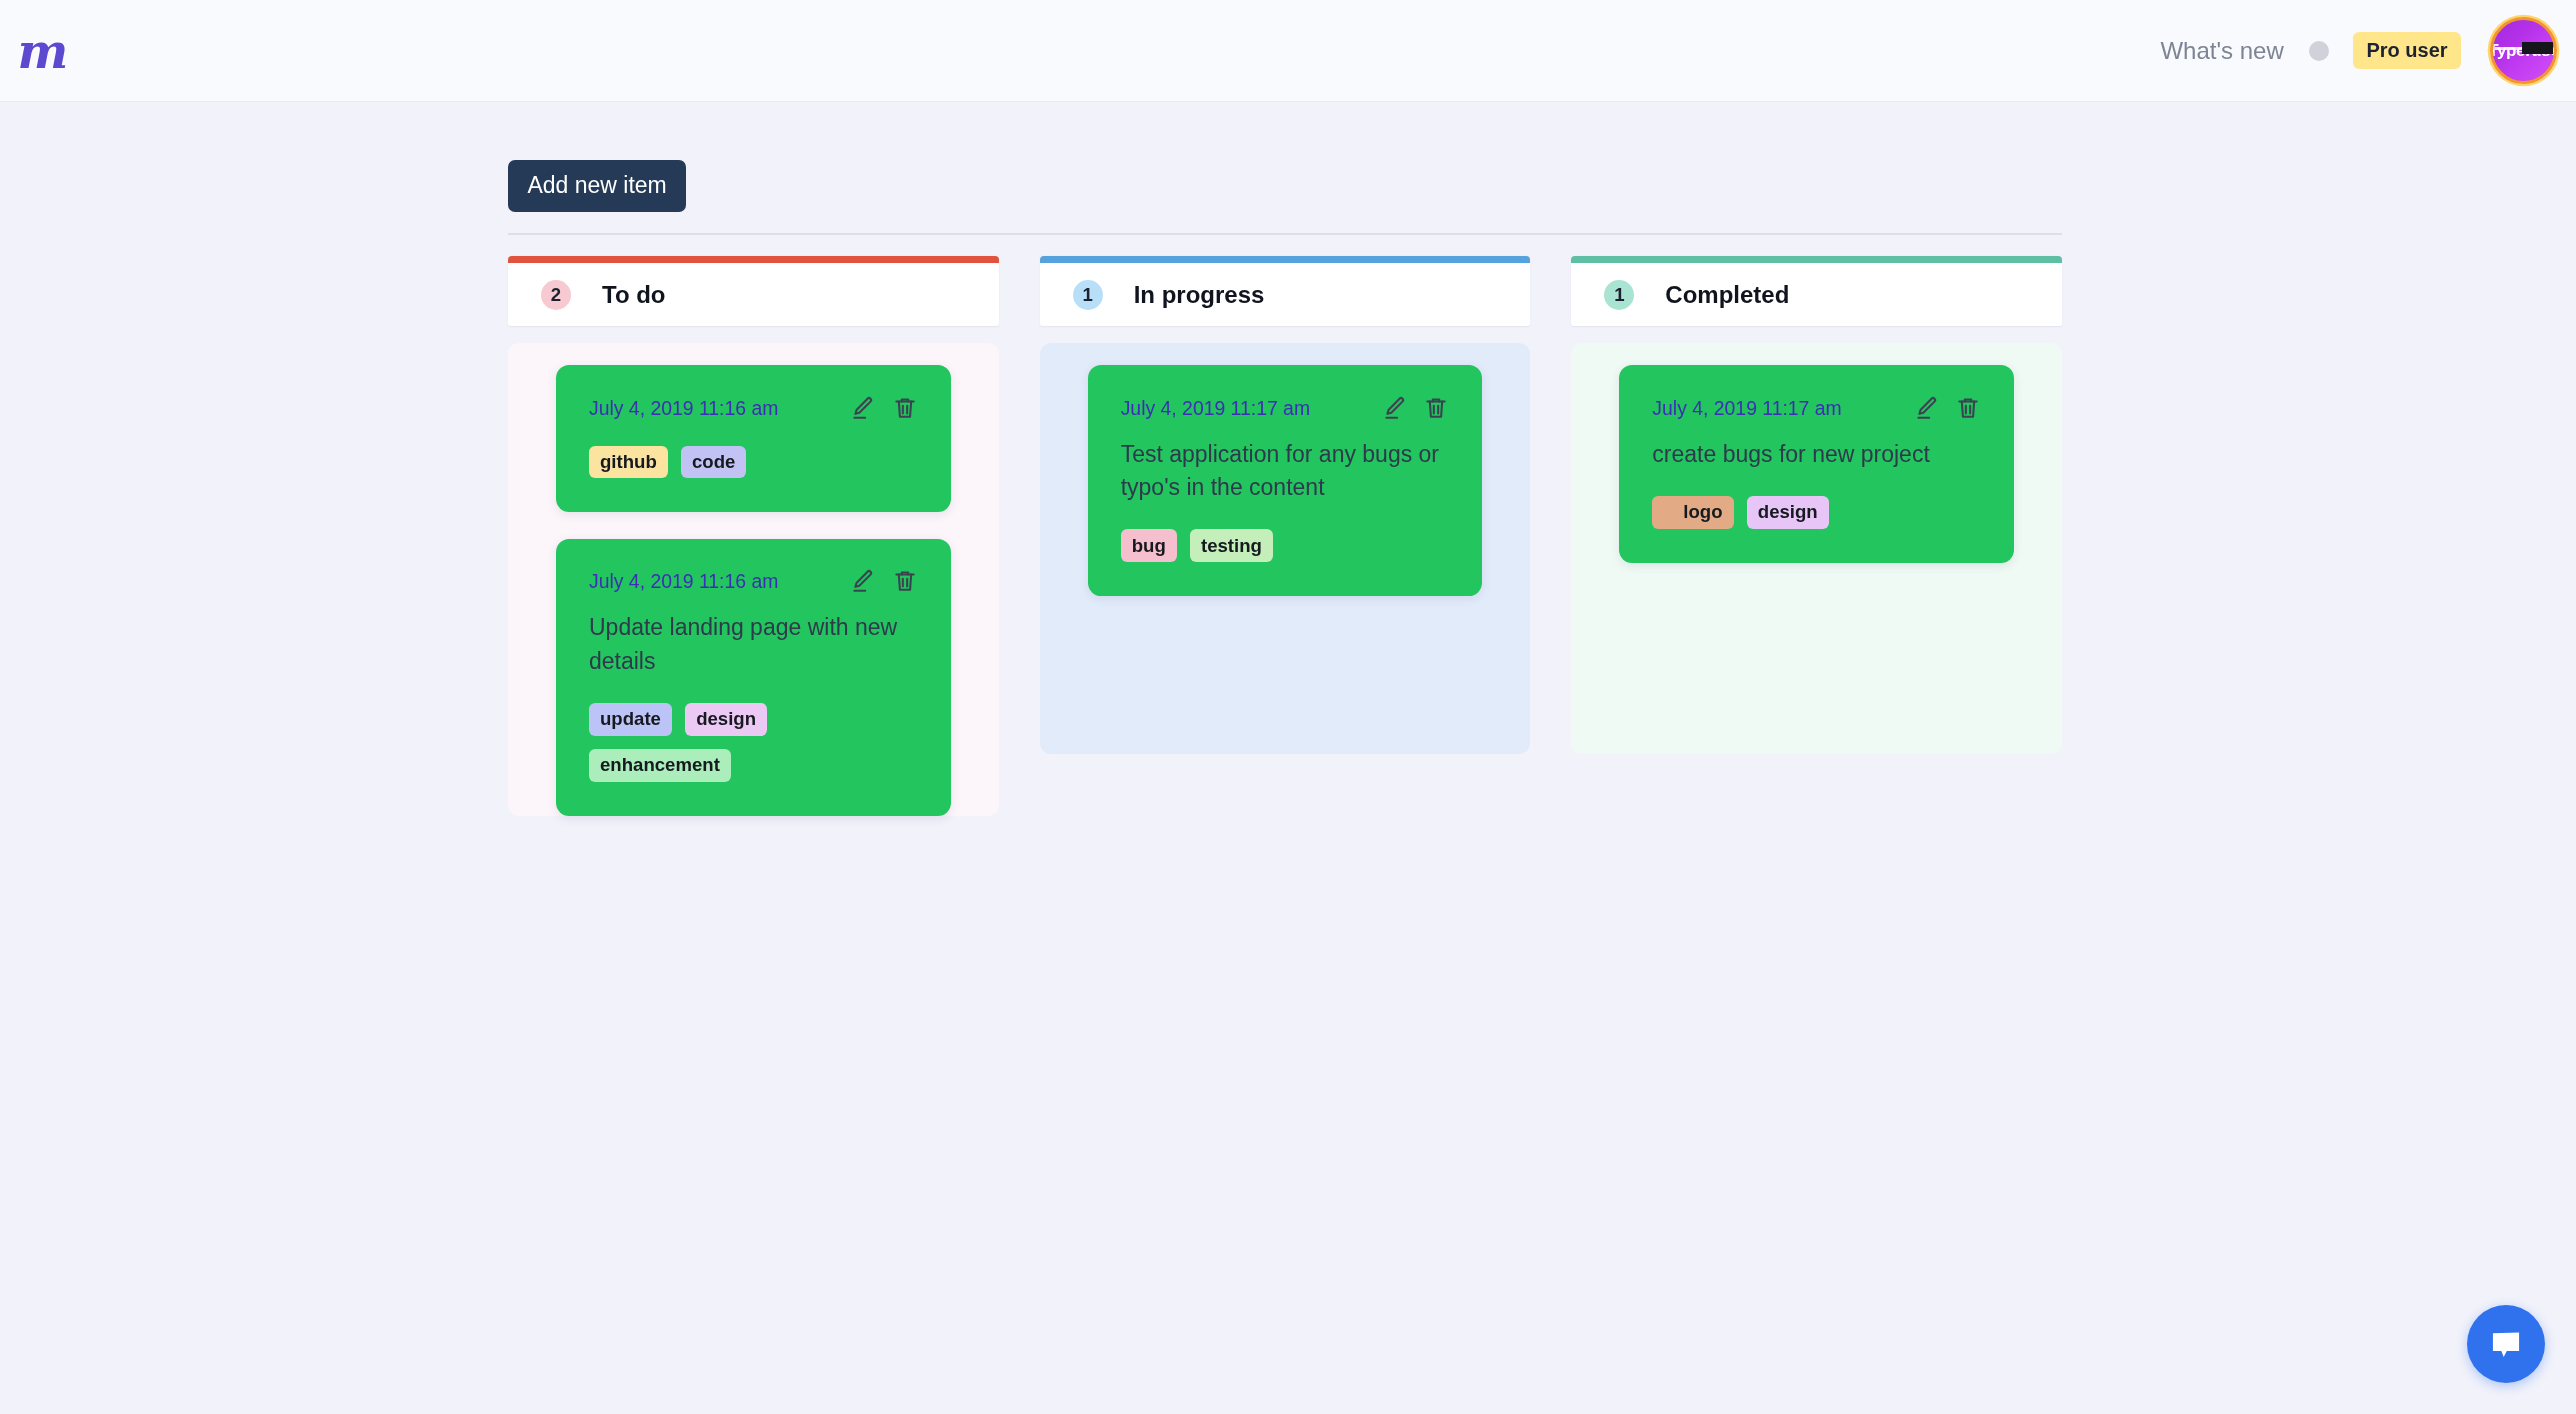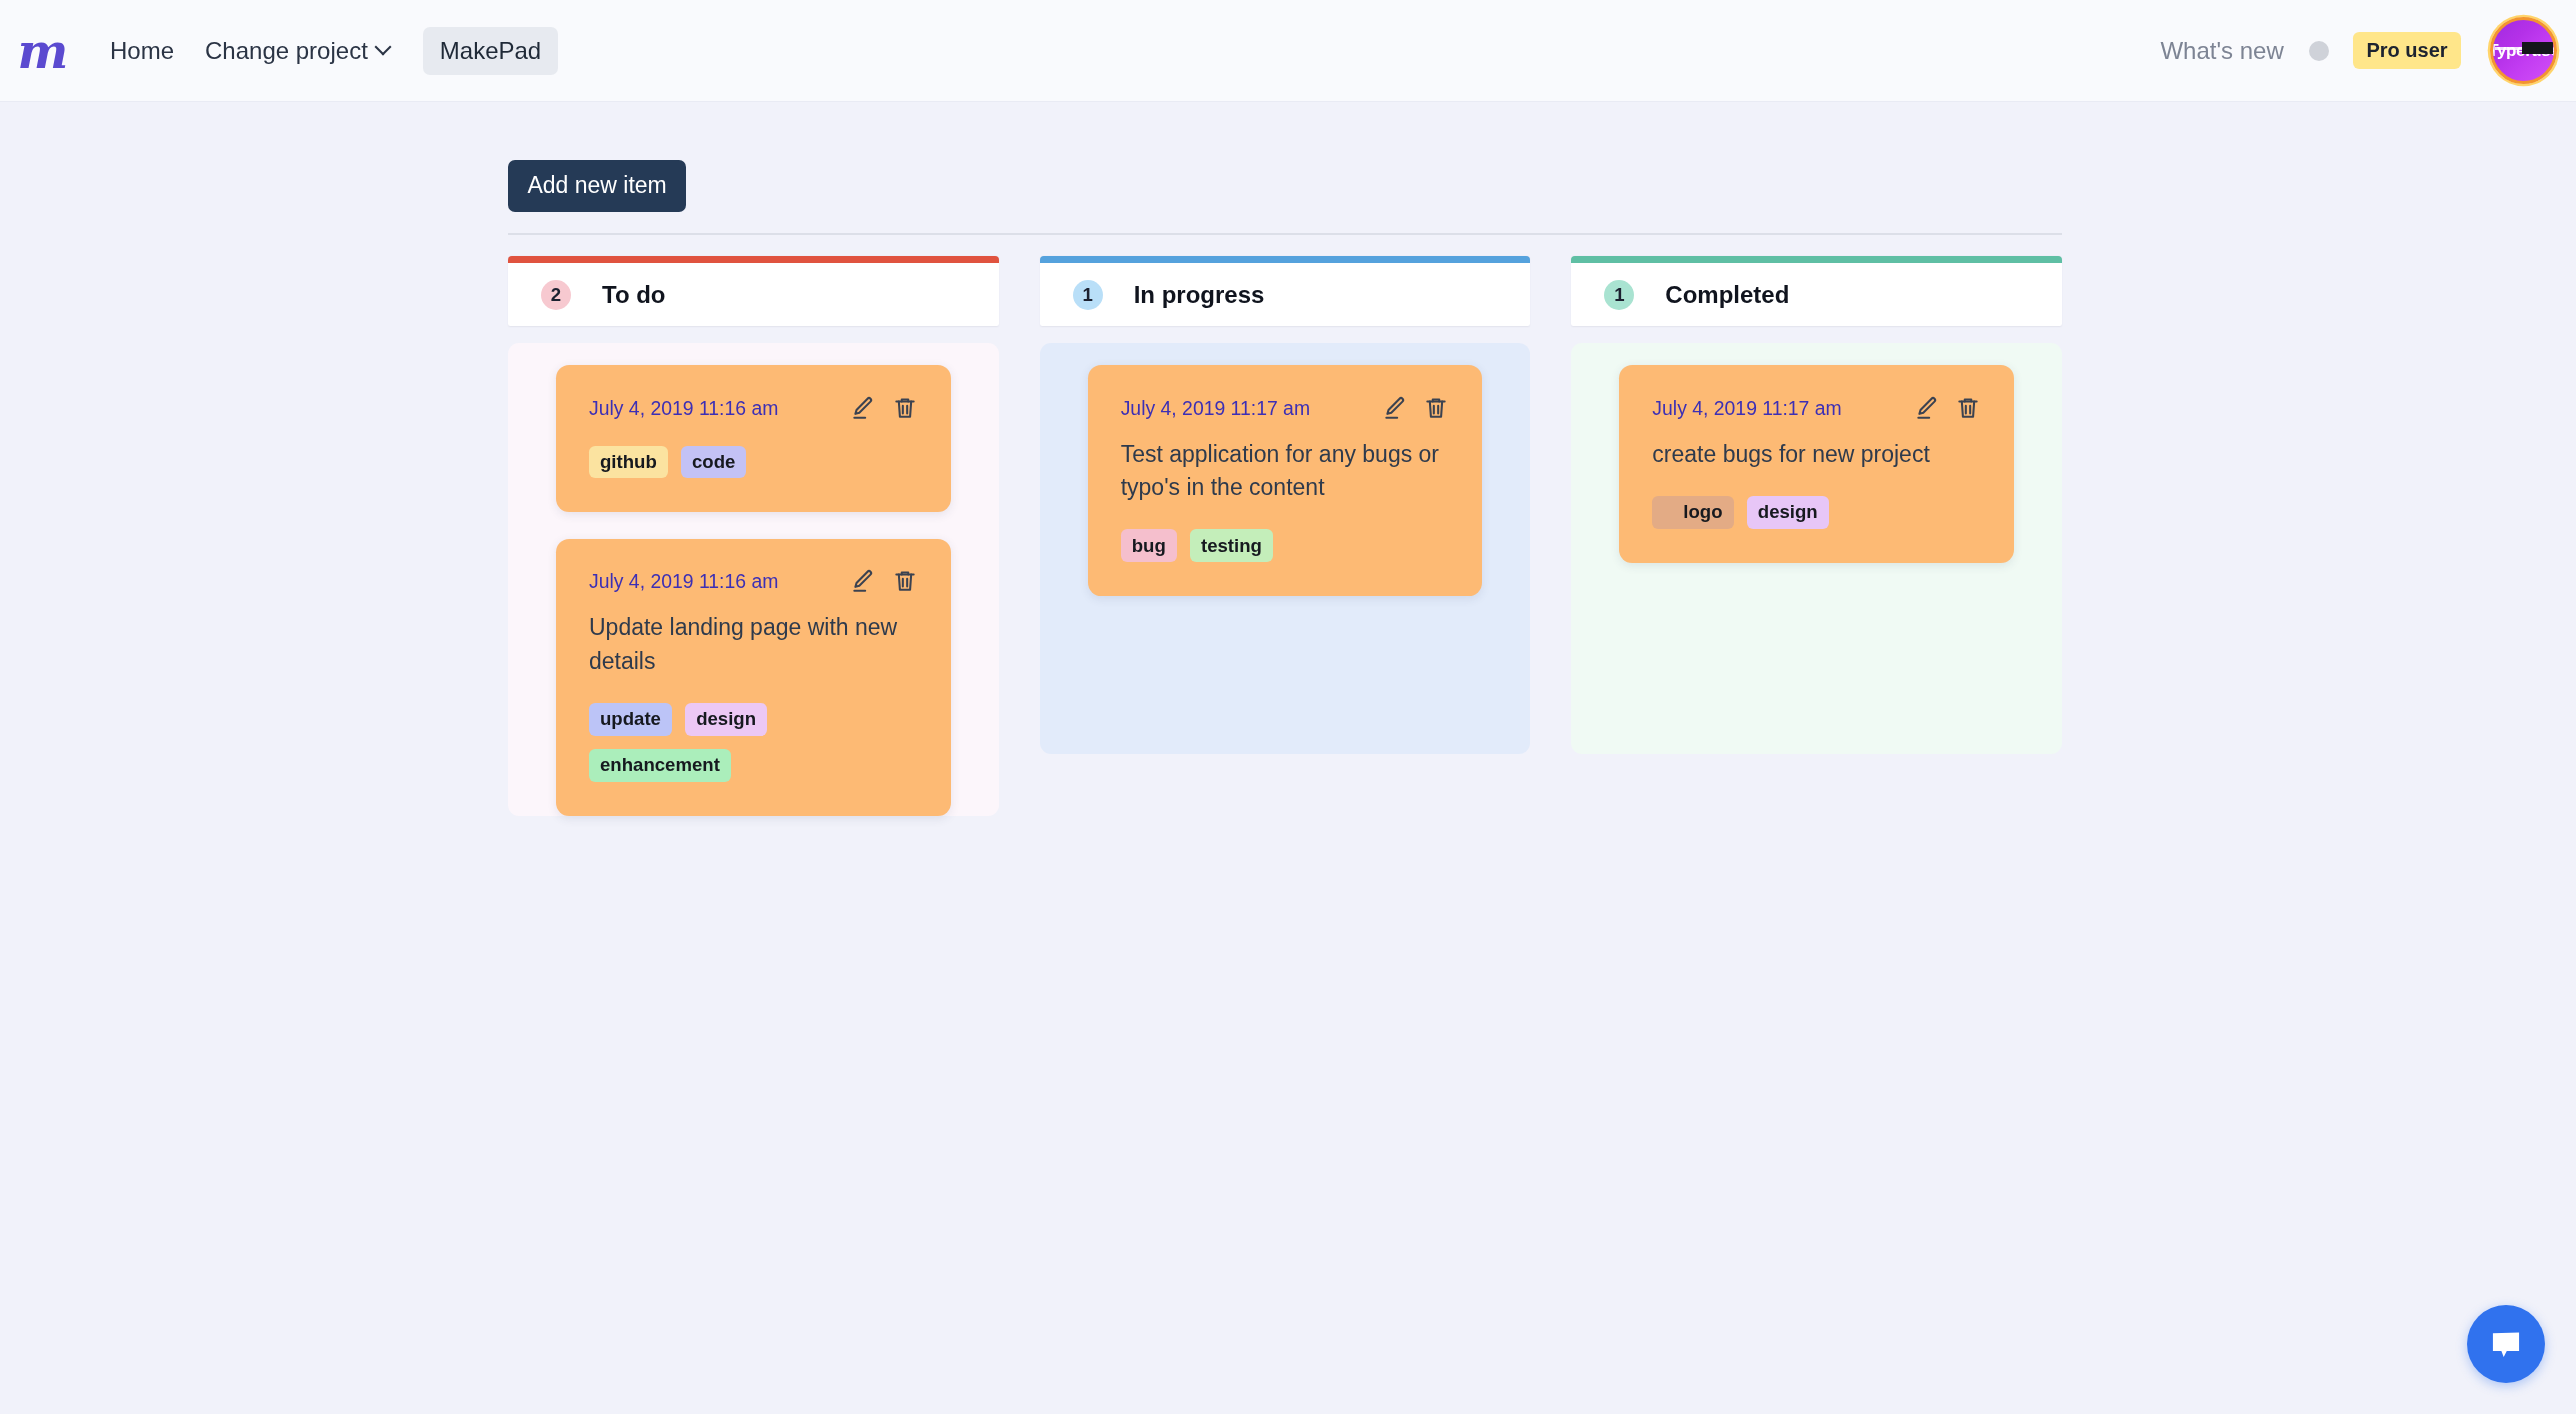--- a/index.html
+++ b/index.html
@@ -215,21 +215,21 @@
 
   .col-body {
     margin-top: 17px;
     border-radius: 11px;
     padding: 22px 0 0 0;
     min-height: 411px;
     position: relative;
   }
 
   .card {
-    background: #fdba74;
+    background: #22c55e;
     border-radius: 13.2px;
     margin: 0 48px 0 48px;
     padding: 29.5px 33px 34px 33px;
     box-shadow: 0 2.3px 9.3px rgba(45,55,90,0.10);
   }
   .card + .card { margin-top: 26.4px; }
 
   .card-top {
     display: flex;
     align-items: flex-start;
@@ -289,28 +289,20 @@
     cursor: pointer;
     box-shadow: 0 3.1px 11px rgba(48,114,238,0.35);
   }
 </style>
 </head>
 <body>
 
 <div class="topbar">
   <div class="brand-logo">m</div>
 
-  <div class="nav-left">
-    <span class="nav-link">Home</span>
-    <span class="nav-dropdown">
-      <span class="nav-link">Change project</span>
-      <span class="chev"></span>
-    </span>
-    <span class="project-pill">MakePad</span>
-  </div>
 
   <div class="nav-right">
     <span class="whats-new">What's new</span>
     <span class="status-dot"></span>
     <span class="pro-badge">Pro user</span>
     <span class="avatar">
       <span class="avatar-text">Typeruse</span>
       <span class="avatar-strike"></span>
       <span class="avatar-blackbar"></span>
     </span>

